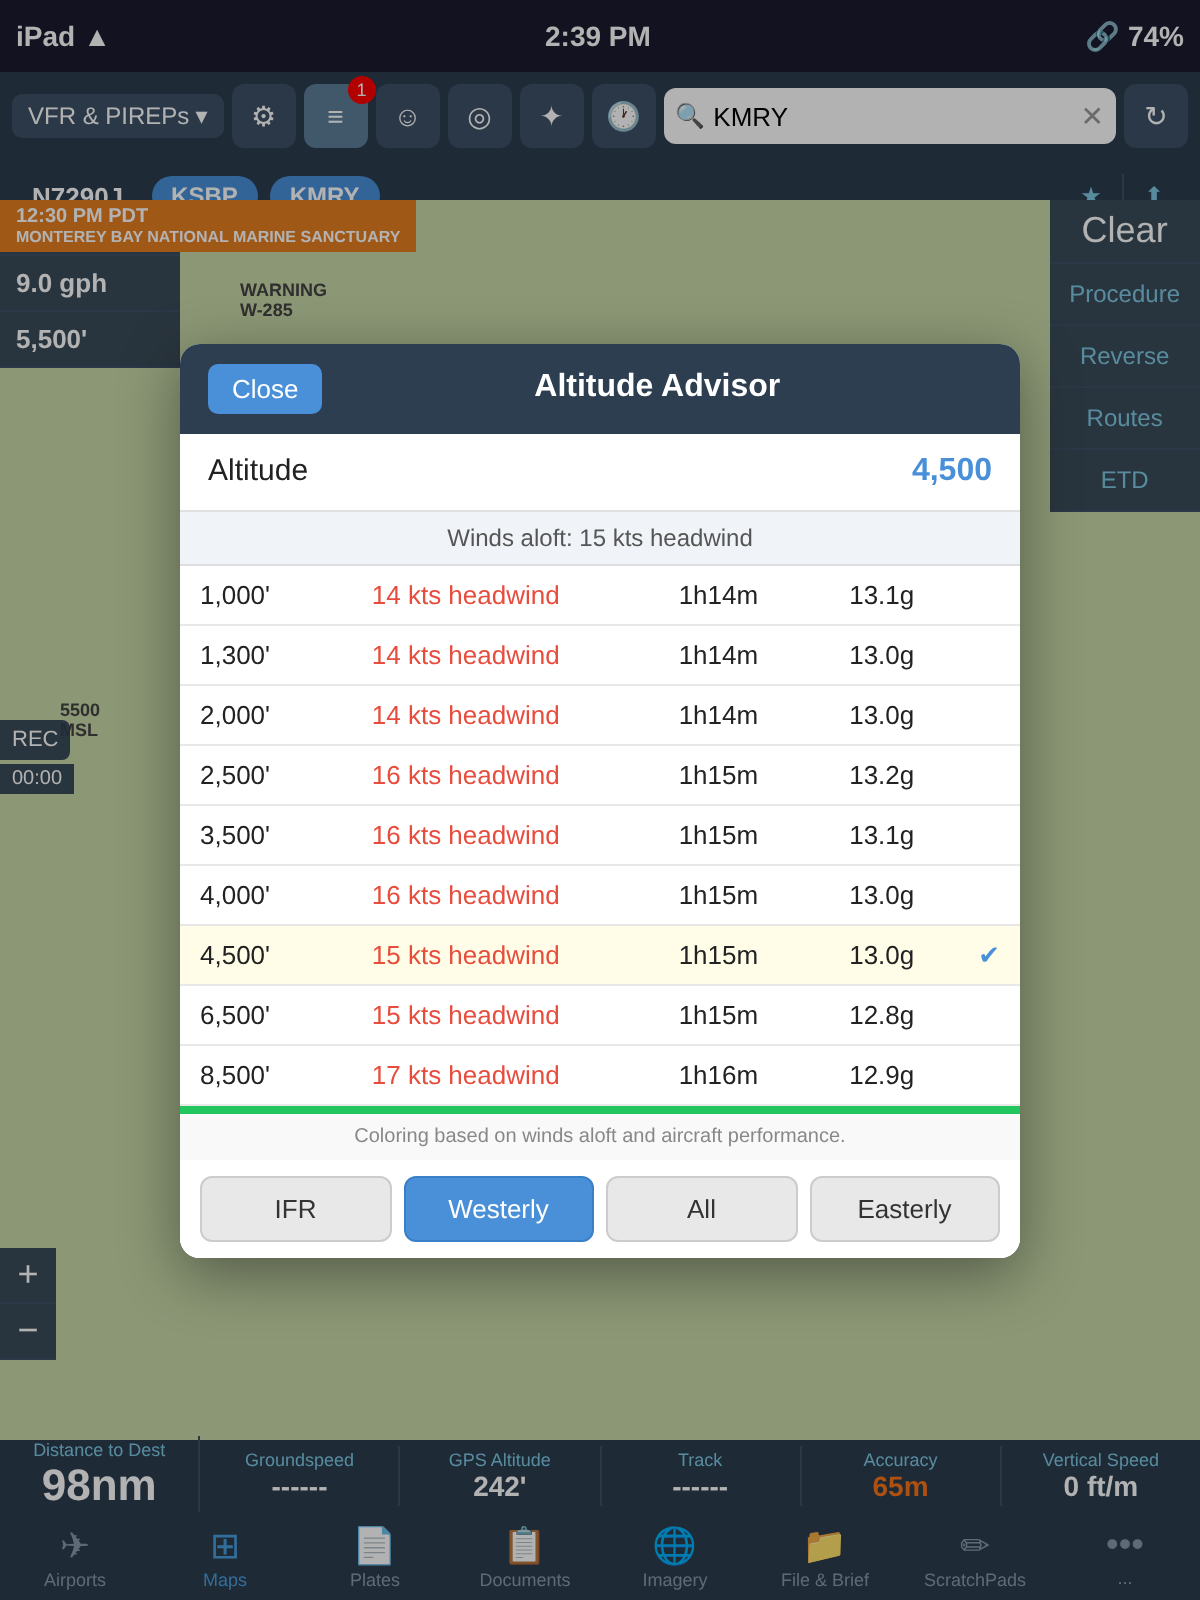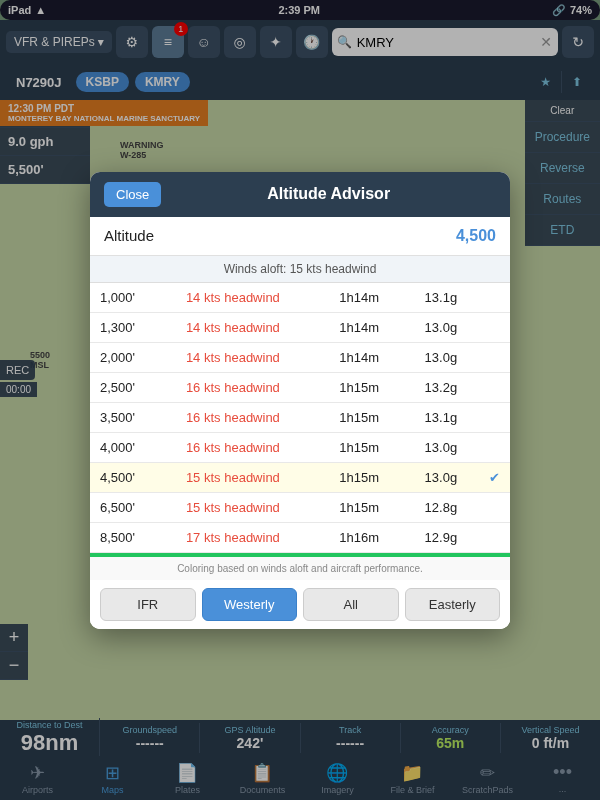--- a/index.html
+++ b/index.html
@@ -7,30 +7,29 @@
       width: 600px;
       height: 800px;
       overflow: hidden;
       font-family: -apple-system, 'Helvetica Neue', Arial, sans-serif;
       background: #7a9e7e;
       position: relative;
     }
 
     
     .status-bar {
-      height: 20px;
+      height: 36px;
       background: #1a1a2e;
       display: flex;
       align-items: center;
       justify-content: space-between;
       padding: 0 8px;
       color: white;
-      font-size: 11px;
+      font-size: 14px;
       font-weight: 600;
-      border-radius: 10px;
     }
     .status-left { display: flex; align-items: center; gap: 4px; }
     .status-right { display: flex; align-items: center; gap: 4px; }
 
     
     .top-nav {
       height: 44px;
       background: #2c3e50;
       display: flex;
       align-items: center;
@@ -173,21 +172,21 @@
       font-size: 12px;
       text-align: center;
       border-bottom: 1px solid #3d5166;
       cursor: pointer;
       min-width: 70px;
     }
     .clear-btn {
       background: rgba(44, 62, 80, 0.9);
       color: white;
       padding: 5px 10px;
-      font-size: 10px;
+      font-size: 18px;
       text-align: center;
       cursor: pointer;
       border-bottom: 1px solid #3d5166;
     }
 
     
     .map-bg {
       position: absolute;
       top: 100px;
       left: 0;
@@ -276,21 +275,21 @@
       display: flex;
       flex-direction: column;
       align-items: center;
       justify-content: center;
       border-right: 1px solid #3d5166;
       padding: 2px 4px;
     }
     .info-col:last-child { border-right: none; }
     .info-label { color: #7ec8e3; font-size: 9px; }
     .info-value { color: white; font-size: 14px; font-weight: 700; }
-    .info-value.orange { color: #bef264; }
+    .info-value.orange { color: #f97316; }
     .info-dist { color: white; font-size: 22px; font-weight: 700; }
 
     
     .tab-bar {
       position: absolute;
       bottom: 0;
       left: 0;
       right: 0;
       height: 44px;
       background: #2c3e50;

